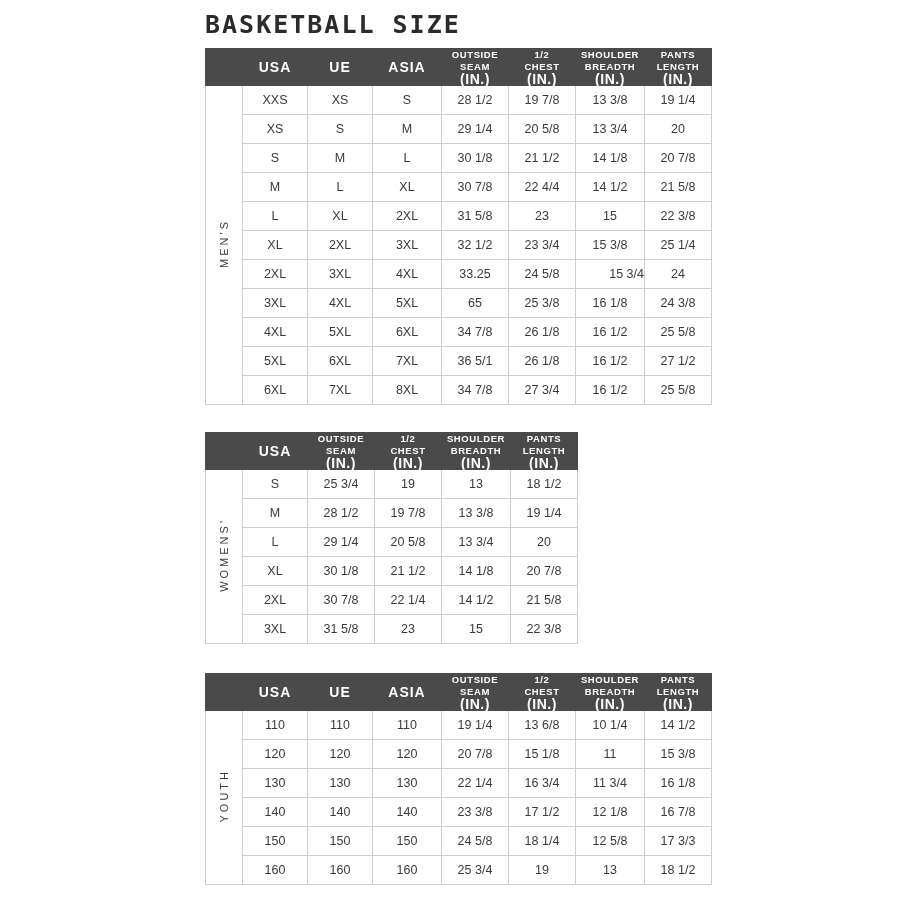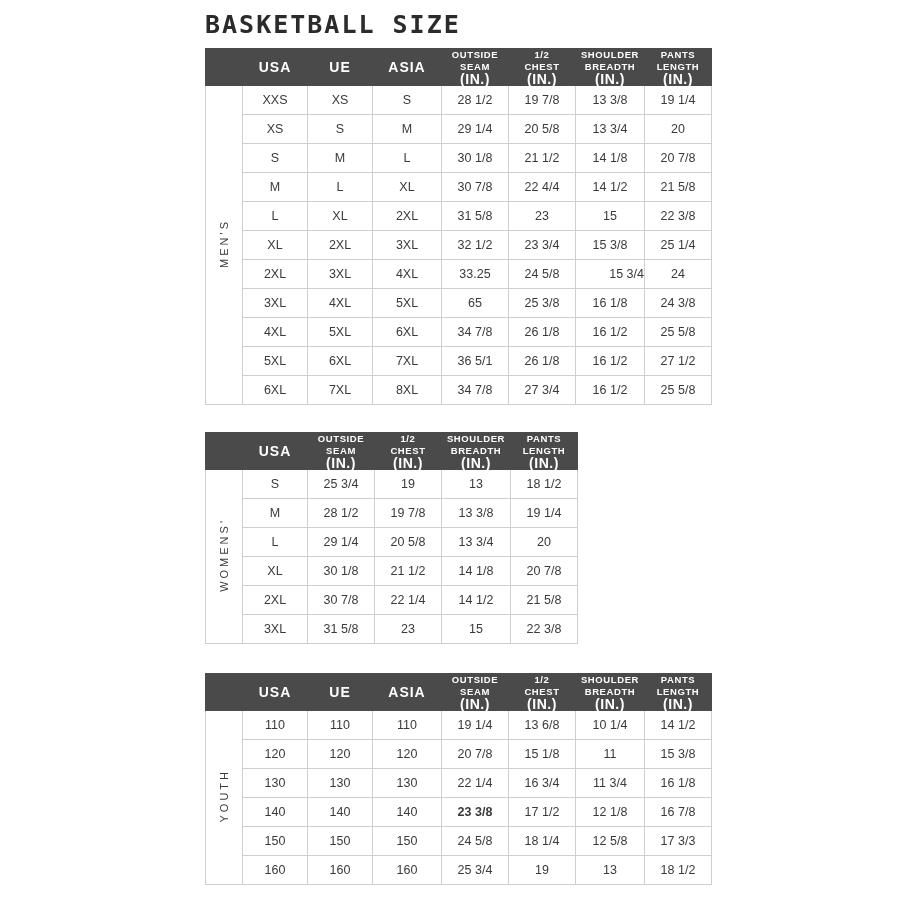--- a/index.html
+++ b/index.html
@@ -377,21 +377,21 @@
               <td style="width: 68px;">130</td>
               <td style="width: 66px;">22 1/4</td>
               <td style="width: 66px;">16 3/4</td>
               <td style="width: 68px;">11 3/4</td>
               <td style="width: 66px;">16 1/8</td>
             </tr>
             <tr>
               <td style="width: 64px;">140</td>
               <td style="width: 64px;">140</td>
               <td style="width: 68px;">140</td>
-              <td style="width: 66px; font-weight: bold;">23 3/8</td>
+              <td style="width: 66px;">23 3/8</td>
               <td style="width: 66px;">17 1/2</td>
               <td style="width: 68px;">12 1/8</td>
               <td style="width: 66px;">16 7/8</td>
             </tr>
             <tr>
               <td style="width: 64px;">150</td>
               <td style="width: 64px;">150</td>
               <td style="width: 68px;">150</td>
               <td style="width: 66px;">24 5/8</td>
               <td style="width: 66px;">18 1/4</td>

